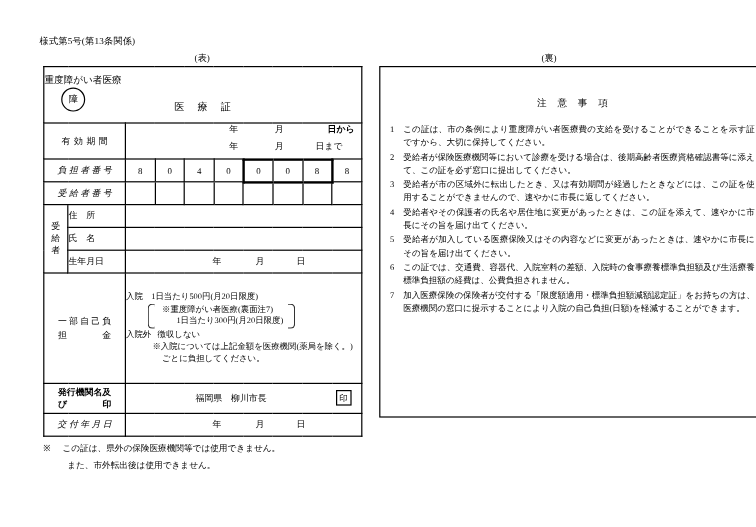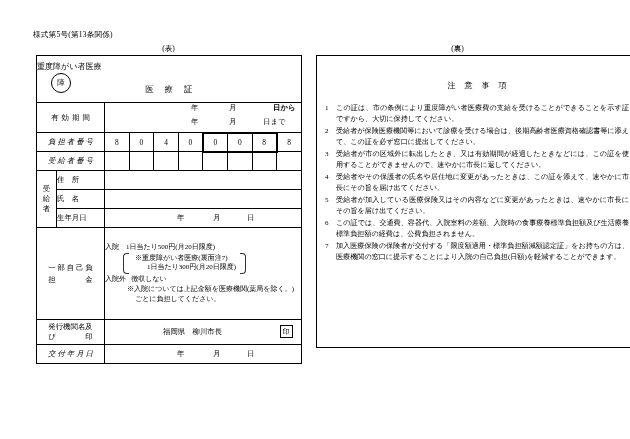--- a/index.html
+++ b/index.html
@@ -80,21 +80,21 @@
   }
   .cp-bracket::before, .cp-bracket::after {
     content: ""; position: absolute; top: 0; bottom: 0; width: 5px;
     border-top: 1px solid #333; border-bottom: 1px solid #333;
   }
   .cp-bracket::before { left: 0; border-left: 1px solid #333; border-radius: 4px 0 0 4px; }
   .cp-bracket::after { right: 0; border-right: 1px solid #333; border-radius: 0 4px 4px 0; }
   .cp-b-l1 { font-size: 7px; line-height: 1.4; white-space: nowrap; }
   .cp-b-l2 { font-size: 7px; line-height: 1.4; white-space: nowrap; padding-left: 12px; }
 
-  .issuer-lbl { height: 25px; text-align: center; font-size: 7.4px; line-height: 1.35; }
+  .issuer-lbl { height: 25px; text-align: center; font-size: 7.4px; line-height: 1.35; font-weight: bold; }
   .issuer-body { height: 25px; position: relative; }
   .issuer-name { position: absolute; left: 58px; top: 7px; font-size: 7.4px; white-space: nowrap; }
   .seal-box {
     position: absolute; right: 8px; top: 5px; width: 13px; height: 13px;
     border: 1px solid #000; display: flex; align-items: center; justify-content: center;
     font-size: 7px;
   }
 
   .issue-date-cell { position: relative; height: 19px; }
   .issue-date-cell span { position: absolute; font-size: 7.4px; top: 4px; }
@@ -254,20 +254,24 @@
           <span class="d-y">年</span>
           <span class="d-m">月</span>
           <span class="d-d">日</span>
         </td>
       </tr>
     </tbody>
       </table>
   </div>
 
   <div class="footnote">
+    <div>
+      <span class="fn-mark">※</span><span>この証は、県外の保険医療機関等では使用できません。</span>
+    </div>
+    <div class="fn-l2">また、市外転出後は使用できません。</div>
   </div>
 
   <div class="side-label" id="back-side-tag">(裏)</div>
 
   <div id="back-panel">
     <div class="notice-title">注意事項</div>
     <div class="notice-list">
       <div class="notice-item">
         <div class="notice-num">1</div>
         <div class="notice-text">この証は、市の条例により重度障がい者医療費の支給を受けることができることを示す証ですから、大切に保持してください。</div>

